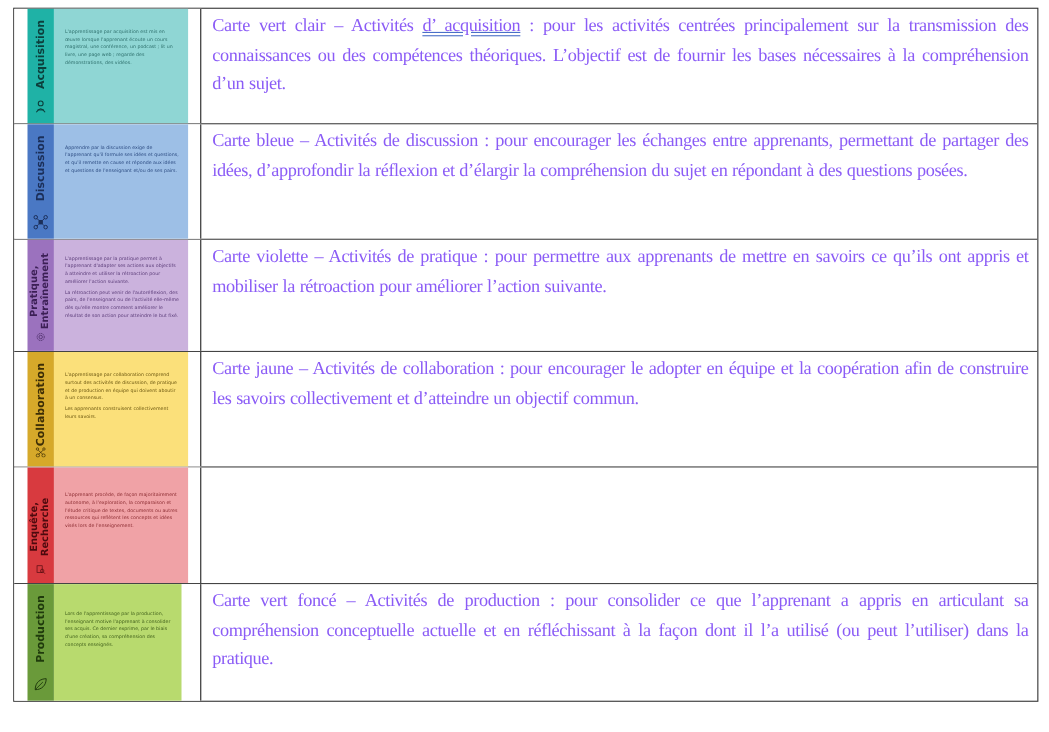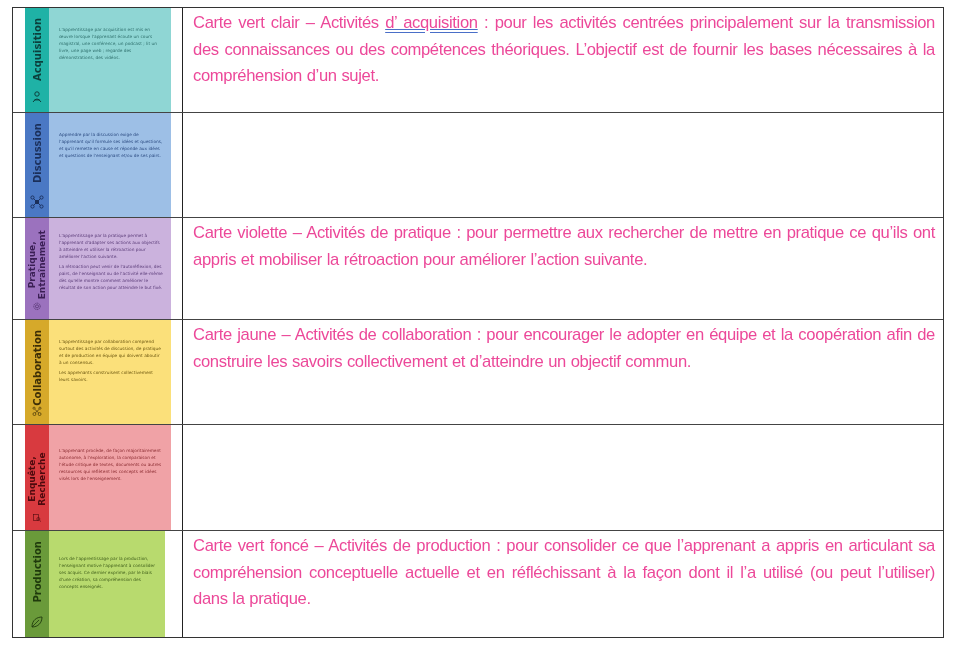--- a/index.html
+++ b/index.html
@@ -77,24 +77,24 @@
       padding: 18px 8px 6px 10px;
       font-family: "DejaVu Sans", sans-serif;
       font-size: 4.3px;
       line-height: 7px;
       box-sizing: border-box;
     }
     .card-body p { margin: 0 0 3px 0; }
     .cell-text {
       flex: 1;
       padding: 2px 8px 0 10px;
-      font-family: Liberation Sans, sans-serif;
+      font-family: Liberation Serif, serif;
       font-size: 16.6px;
       line-height: 26.5px;
-      color: #ec4899;
+      color: #8b5cf6;
       text-align: justify;
       letter-spacing: -0.35px;
       word-spacing: 0.5px;
     }
     .cell-text .lead-underline {
       text-decoration: underline;
       text-decoration-style: double;
       text-decoration-color: #4a6fc8;
     }
   </style>
@@ -134,39 +134,40 @@
             <circle cx="2.5" cy="11.5" r="1.6" fill="none" stroke="#1b2f5a" stroke-width="0.9"></circle>
             <circle cx="11.5" cy="11.5" r="1.6" fill="none" stroke="#1b2f5a" stroke-width="0.9"></circle>
             <path d="M3.6 3.6 L5 5 M10.4 3.6 L9 5 M3.6 10.4 L5 9 M10.4 10.4 L9 9" stroke="#1b2f5a" stroke-width="0.9"></path>
           </svg>
         </div>
         <div class="card-body" style="background: rgb(157, 191, 230); color: rgb(43, 74, 128);">
           <p>Apprendre par la discussion exige de l'apprenant qu'il formule ses idées et questions, et qu'il remette en cause et réponde aux idées et questions de l'enseignant et/ou de ses pairs.</p>
         </div>
       </div>
     </div>
+    <div class="cell-text"><span>Carte bleue – Activités de discussion : pour encourager les échanges entre apprenants, permettant de partager des idées, d’approfondir la réflexion et d’élargir la compréhension du sujet en répondant à des questions posées.</span></div>
   </div>
 
   <div class="row" style="height:102px">
     <div class="cell-card">
       <div class="card wide">
         <div class="stripe" style="background: rgb(155, 114, 190);">
           <div class="stripe-label" style="font-size: 9px; line-height: 10px; color: rgb(59, 31, 85);">Pratique, Entraînement</div>
           <svg class="stripe-icon" viewBox="0 0 14 14">
             <circle cx="7" cy="7" r="5.2" fill="none" stroke="#3b1f55" stroke-width="1" stroke-dasharray="2 1"></circle>
             <circle cx="7" cy="7" r="2.5" fill="none" stroke="#3b1f55" stroke-width="0.9"></circle>
           </svg>
         </div>
         <div class="card-body" style="padding-top: 14px; background: rgb(203, 178, 221); color: rgb(90, 59, 120);">
           <p>L'apprentissage par la pratique permet à l'apprenant d'adapter ses actions aux objectifs à atteindre et utiliser la rétroaction pour améliorer l'action suivante.</p>
           <p>La rétroaction peut venir de l'autoréflexion, des pairs, de l'enseignant ou de l'activité elle-même dès qu'elle montre comment améliorer le résultat de son action pour atteindre le but fixé.</p>
         </div>
       </div>
     </div>
-    <div class="cell-text"><span>Carte violette – Activités de pratique : pour permettre aux rechercher de mettre en pratique ce qu’ils ont appris et mobiliser la rétroaction pour améliorer l’action suivante.</span></div>
+    <div class="cell-text"><span>Carte violette – Activités de pratique : pour permettre aux apprenants de mettre en savoirs ce qu’ils ont appris et mobiliser la rétroaction pour améliorer l’action suivante.</span></div>
   </div>
 
   <div class="row" style="height:105px">
     <div class="cell-card">
       <div class="card wide">
         <div class="stripe" style="background: rgb(214, 169, 42);">
           <div class="stripe-label" style="color: rgb(61, 46, 6);">Collaboration</div>
           <svg class="stripe-icon" viewBox="0 0 14 14">
             <circle cx="3" cy="3" r="1.5" fill="none" stroke="#3d2e06" stroke-width="0.9"></circle>
             <circle cx="11" cy="3" r="1.5" fill="none" stroke="#3d2e06" stroke-width="0.9"></circle>

